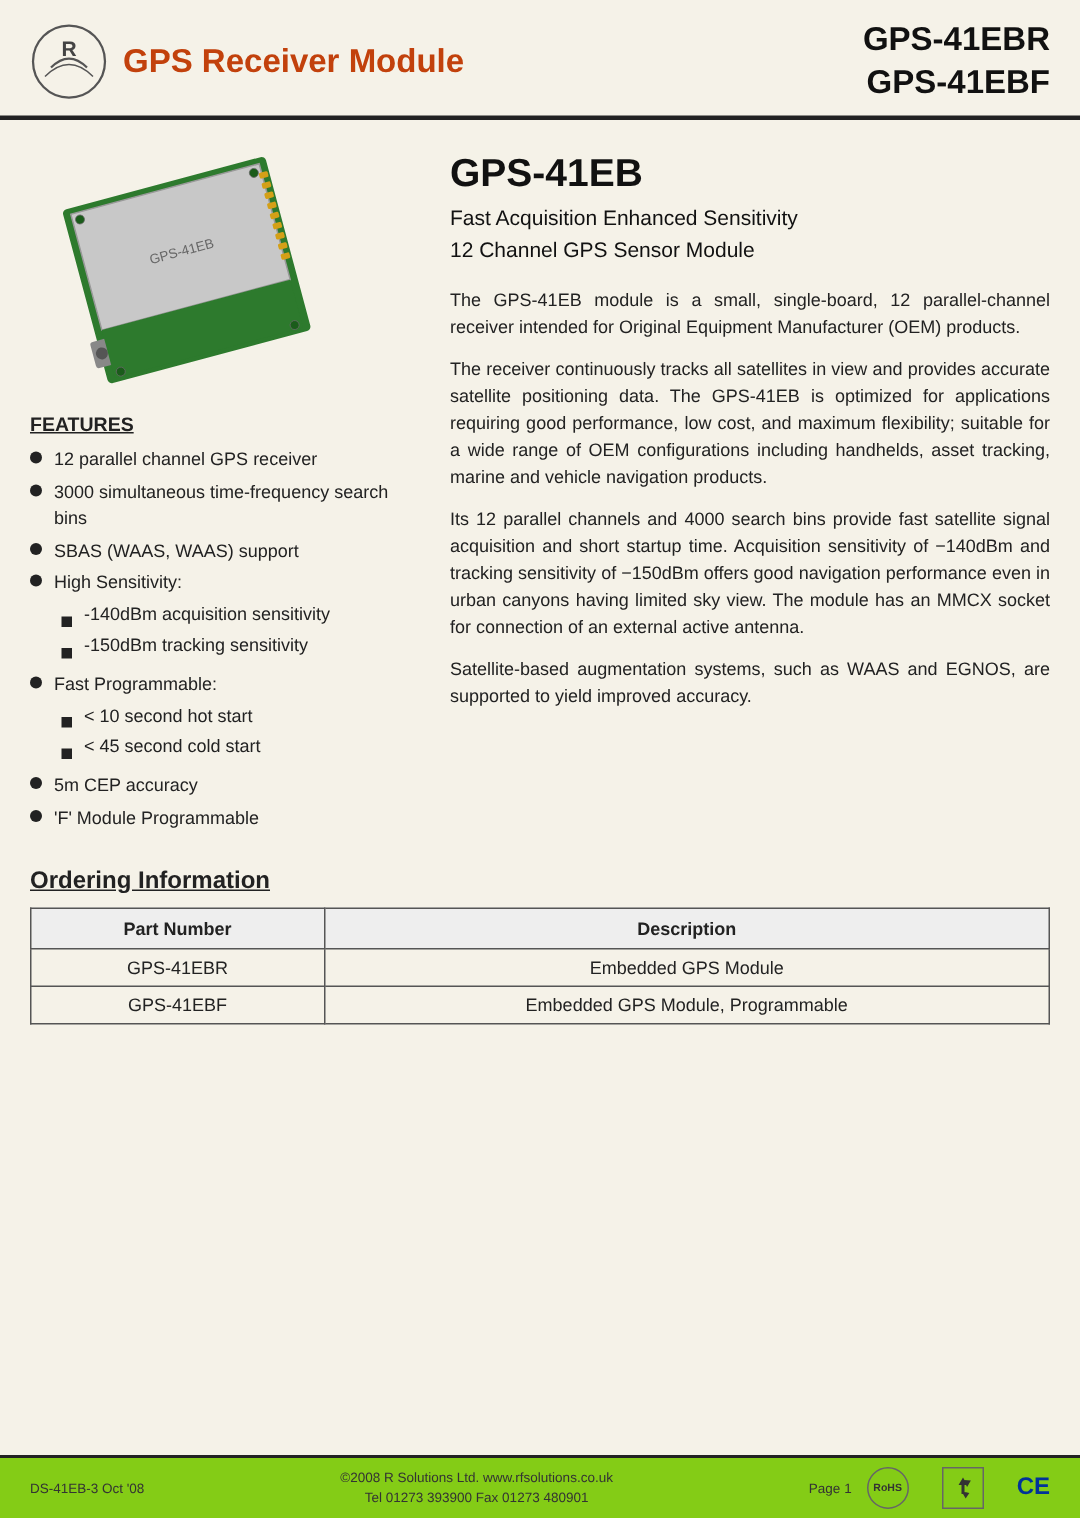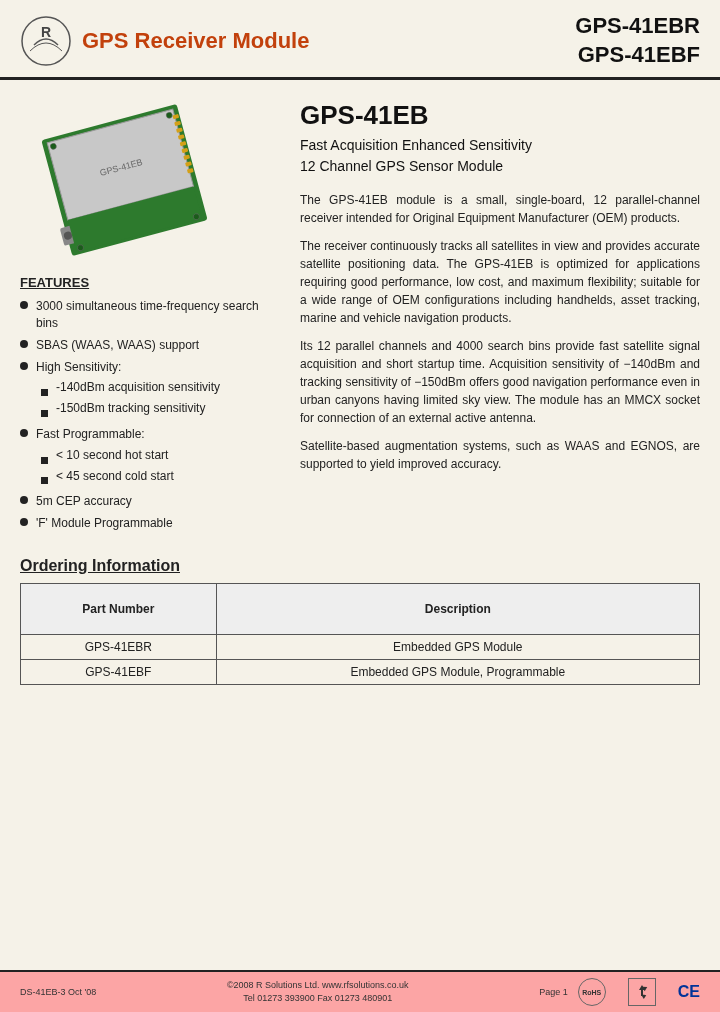--- a/index.html
+++ b/index.html
@@ -146,21 +146,21 @@
       text-decoration: underline;
       margin-bottom: 8px;
     }
     .ordering-table {
       width: 100%;
       border-collapse: collapse;
       font-size: 12px;
     }
     .ordering-table th {
       border: 1px solid #555;
-      padding: 18px 12px;
+      padding: 6px 12px;
       text-align: center;
       font-weight: bold;
       background: #eee;
     }
     .ordering-table td {
       border: 1px solid #555;
       padding: 5px 12px;
       text-align: center;
     }
 
@@ -170,21 +170,21 @@
       bottom: 0;
       left: 0;
       right: 0;
       border-top: 2px solid #222;
       padding: 6px 20px;
       display: flex;
       align-items: center;
       justify-content: space-between;
       font-size: 9px;
       color: #333;
-      background: #fca5a5;
+      background: #84cc16;
     }
     .footer-center {
       text-align: center;
       flex: 1;
       line-height: 1.5;
     }
     .footer-right {
       display: flex;
       align-items: center;
       gap: 22px;
@@ -259,20 +259,24 @@
           <circle cx="45" cy="134" r="3" fill="#1a5c1a" stroke="#666" stroke-width="0.5"></circle>
           <circle cx="165" cy="134" r="3" fill="#1a5c1a" stroke="#666" stroke-width="0.5"></circle>
         </g>
       </svg>
     </div>
 
     <div class="features-section">
       <div class="features-title">FEATURES</div>
       <ul class="features-list">
 
+        <li>
+          <span class="bullet-circle"></span>
+          <span>12 parallel channel GPS receiver</span>
+        </li>
         <li>
           <span class="bullet-circle"></span>
           <span>3000 simultaneous time-frequency search bins</span>
         </li>
         <li>
           <span class="bullet-circle"></span>
           <span>SBAS (WAAS, WAAS) support</span>
         </li>
         <li>
           <span class="bullet-circle"></span>

